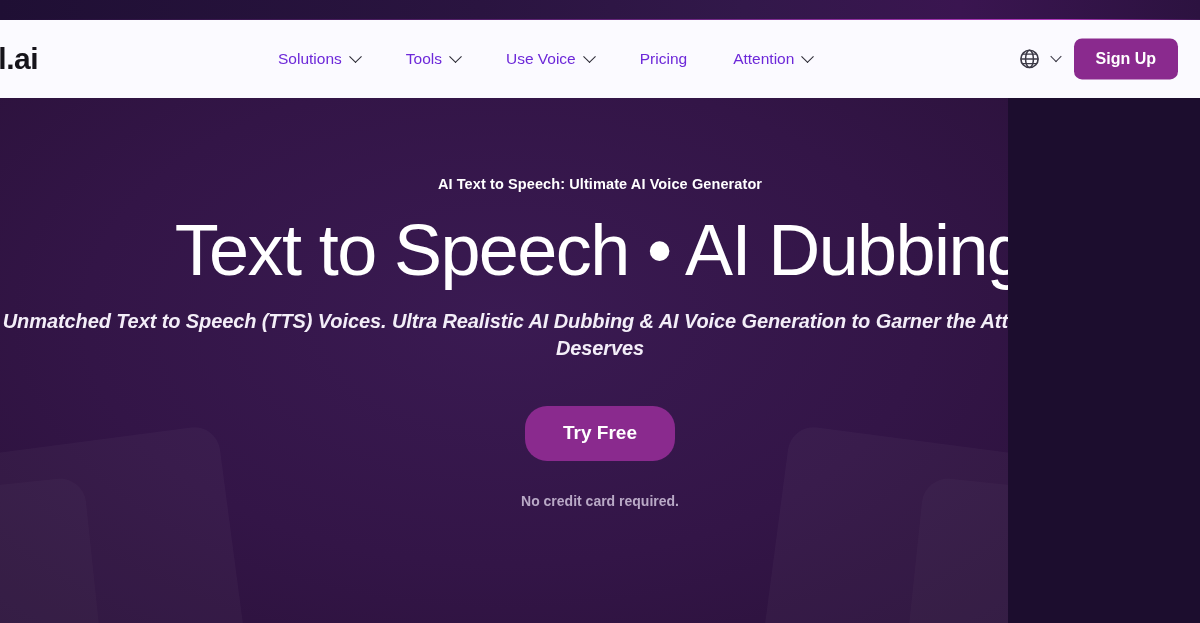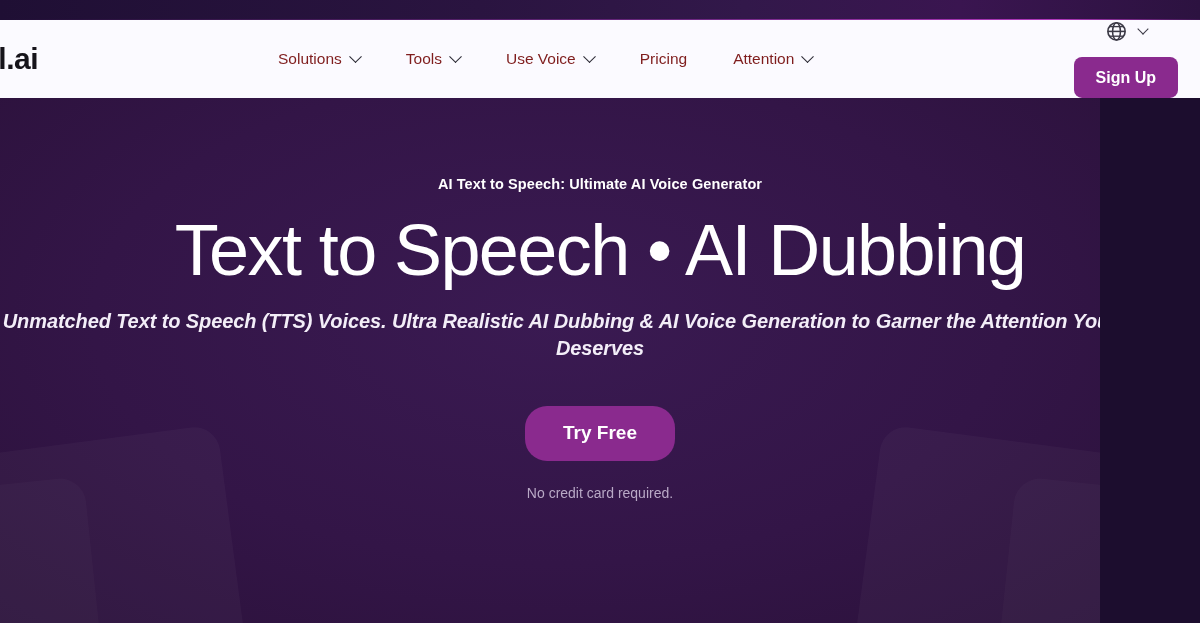--- a/index.html
+++ b/index.html
@@ -67,21 +67,21 @@
     display: flex;
     align-items: center;
     gap: 0;
   }
 
   .nav-item {
     display: flex;
     align-items: center;
     gap: 9px;
     font-size: 15.5px;
-    color: #7f1d1d;
+    color: #6d28d9;
     cursor: pointer;
     white-space: nowrap;
     margin-right: 46px;
     font-weight: 400;
   }
   .nav-item:last-child { margin-right: 0; }
 
   .chev {
     display: inline-block;
     width: 9px;
@@ -92,21 +92,20 @@
   }
 
   .header-right {
     position: absolute;
     right: 22px;
     top: 50%;
     transform: translateY(-50%);
     display: flex;
     align-items: center;
     gap: 14px;
-    flex-direction: column;
   }
 
   .lang {
     display: flex;
     align-items: center;
     gap: 11px;
     cursor: pointer;
   }
   .globe { display: block; }
 
@@ -129,21 +128,21 @@
     padding: 11px 22px;
     cursor: pointer;
     font-family: "Liberation Sans", sans-serif;
     line-height: 1.2;
   }
 
   
   .hero {
     position: absolute;
     top: 98px; left: 0;
-    width: 1100px;
+    width: 1008px;
     height: 525px;
     overflow: hidden;
     background:
       radial-gradient(115% 130% at 50% 42%, #3a1a52 0%, #331547 36%, #2a1139 66%, #210e31 100%),
       #210e31;
   }
 
   
   .deco {
     position: absolute;
@@ -230,24 +229,24 @@
     border-radius: 22px;
     font-size: 19px;
     font-weight: 600;
     padding: 16px 38px;
     cursor: pointer;
     font-family: "Liberation Sans", sans-serif;
     line-height: 1.2;
   }
 
   .nocard {
-    margin-top: 24px;
+    margin-top: 32px;
     font-size: 14px;
     color: #b9a9c6;
-    font-weight: 400;
+    font-weight: 700;
   }
 </style>
 </head>
 <body>
 
 <div class="page">
 
   <div class="top-strip"></div>
 
   <div class="header">

